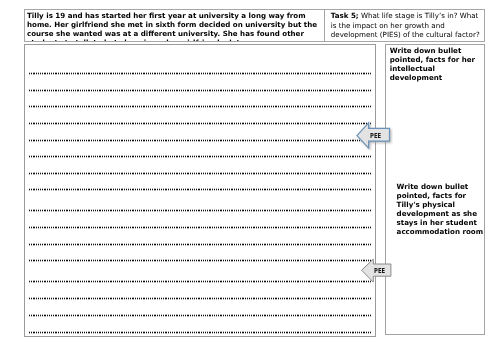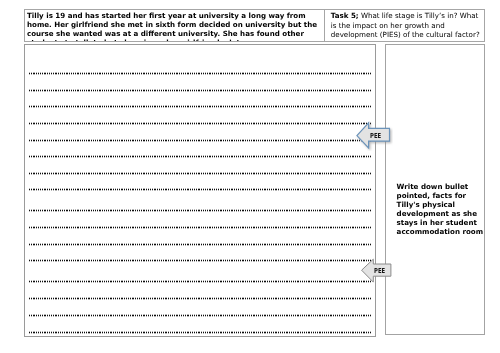--- a/index.html
+++ b/index.html
@@ -42,20 +42,21 @@
       <div class="dline" style="top: 165.2px;"></div>
       <div class="dline" style="top: 182.2px;"></div>
       <div class="dline" style="top: 199.2px;"></div>
       <div class="dline" style="top: 215.2px;"></div>
       <div class="dline" style="top: 236.2px;"></div>
       <div class="dline" style="top: 253.2px;"></div>
       <div class="dline" style="top: 270.2px;"></div>
       <div class="dline" style="top: 287.2px;"></div>
     </div>
   <div class="tbox" id="notes-box">
+    <div class="btxt" style="left:4.2px;top:2.3px;width:95px;font-weight:bold;font-size:7.1px;line-height:8.95px;">Write down bullet pointed, facts for her intellectual development</div>
     <div class="btxt" style="left:11px;top:138.5px;width:95px;font-weight:bold;font-size:7.1px;line-height:8.95px;">Write down bullet pointed, facts for Tilly's physical development as she stays in her student accommodation room</div>
   </div>
 
   <div class="arrow" style="left:355px;top:121px;width:38px;height:30px;">
     <svg width="38" height="30" viewBox="0 0 38 30">
       <defs>
           <filter id="sh1" x="-30%" y="-30%" width="180%" height="180%">
         <feDropShadow dx="1.3" dy="1.3" stdDeviation="1.2" flood-color="#8a8a8a" flood-opacity="0.6"></feDropShadow>
       </filter>
         </defs>

